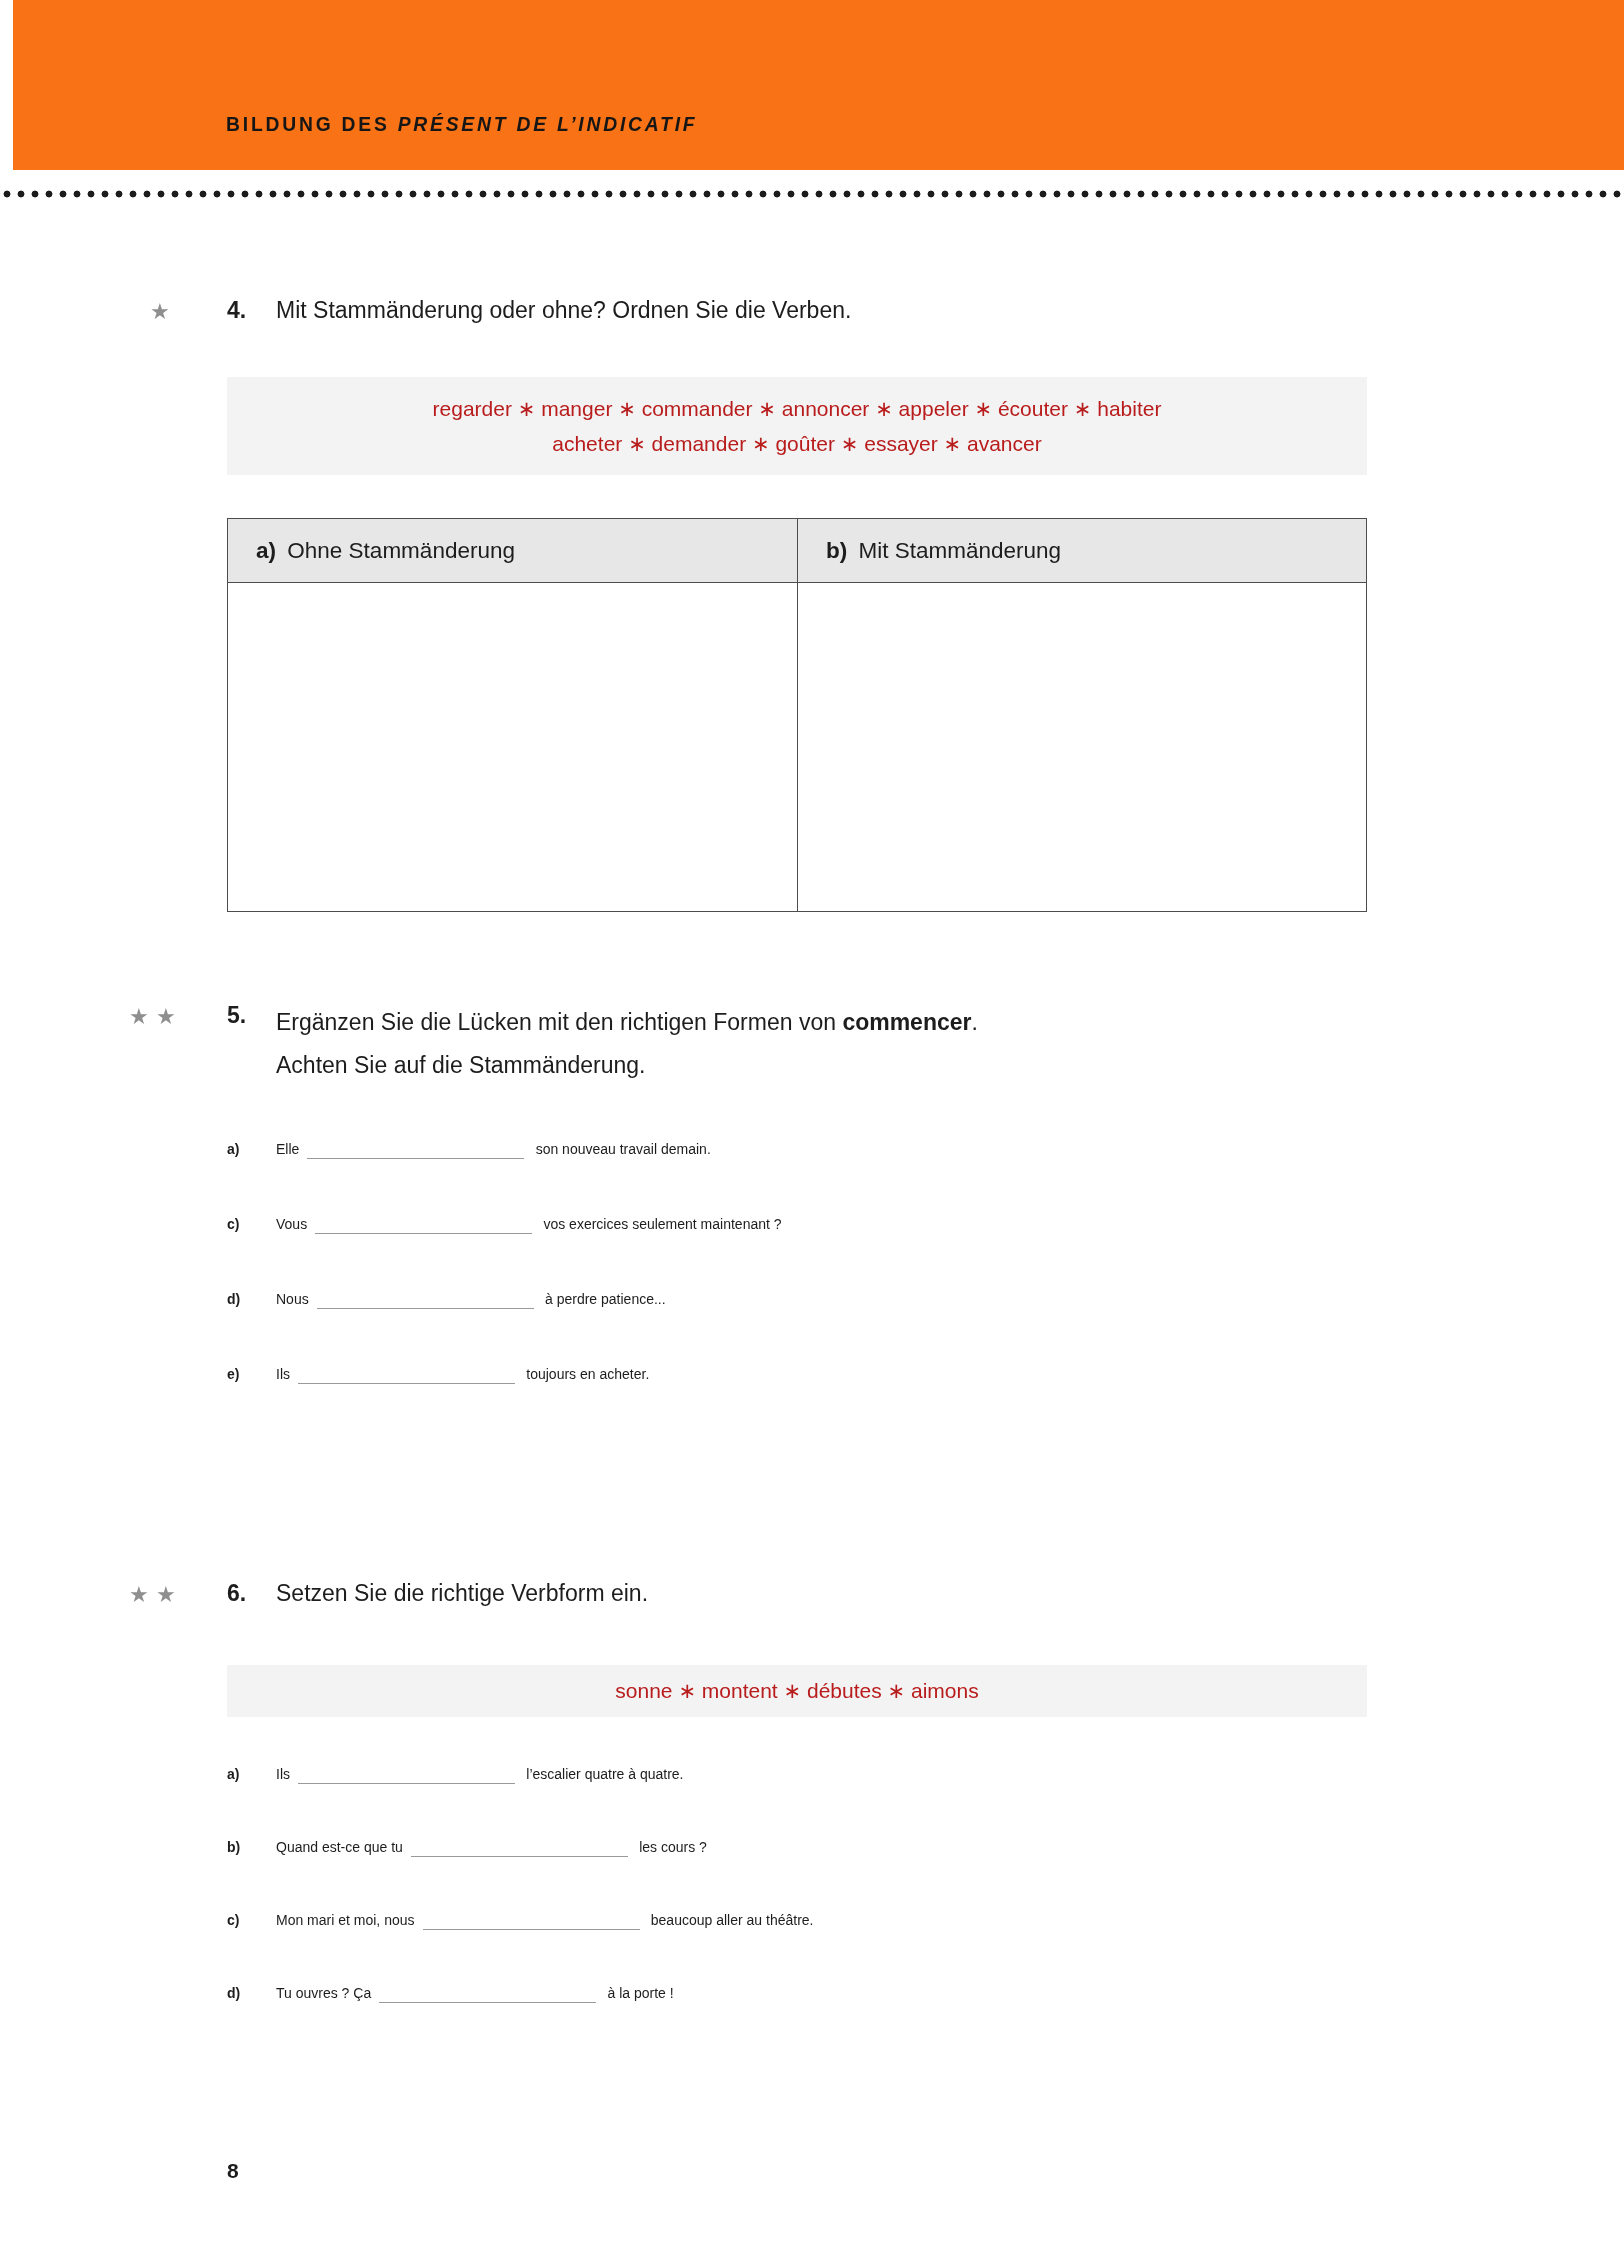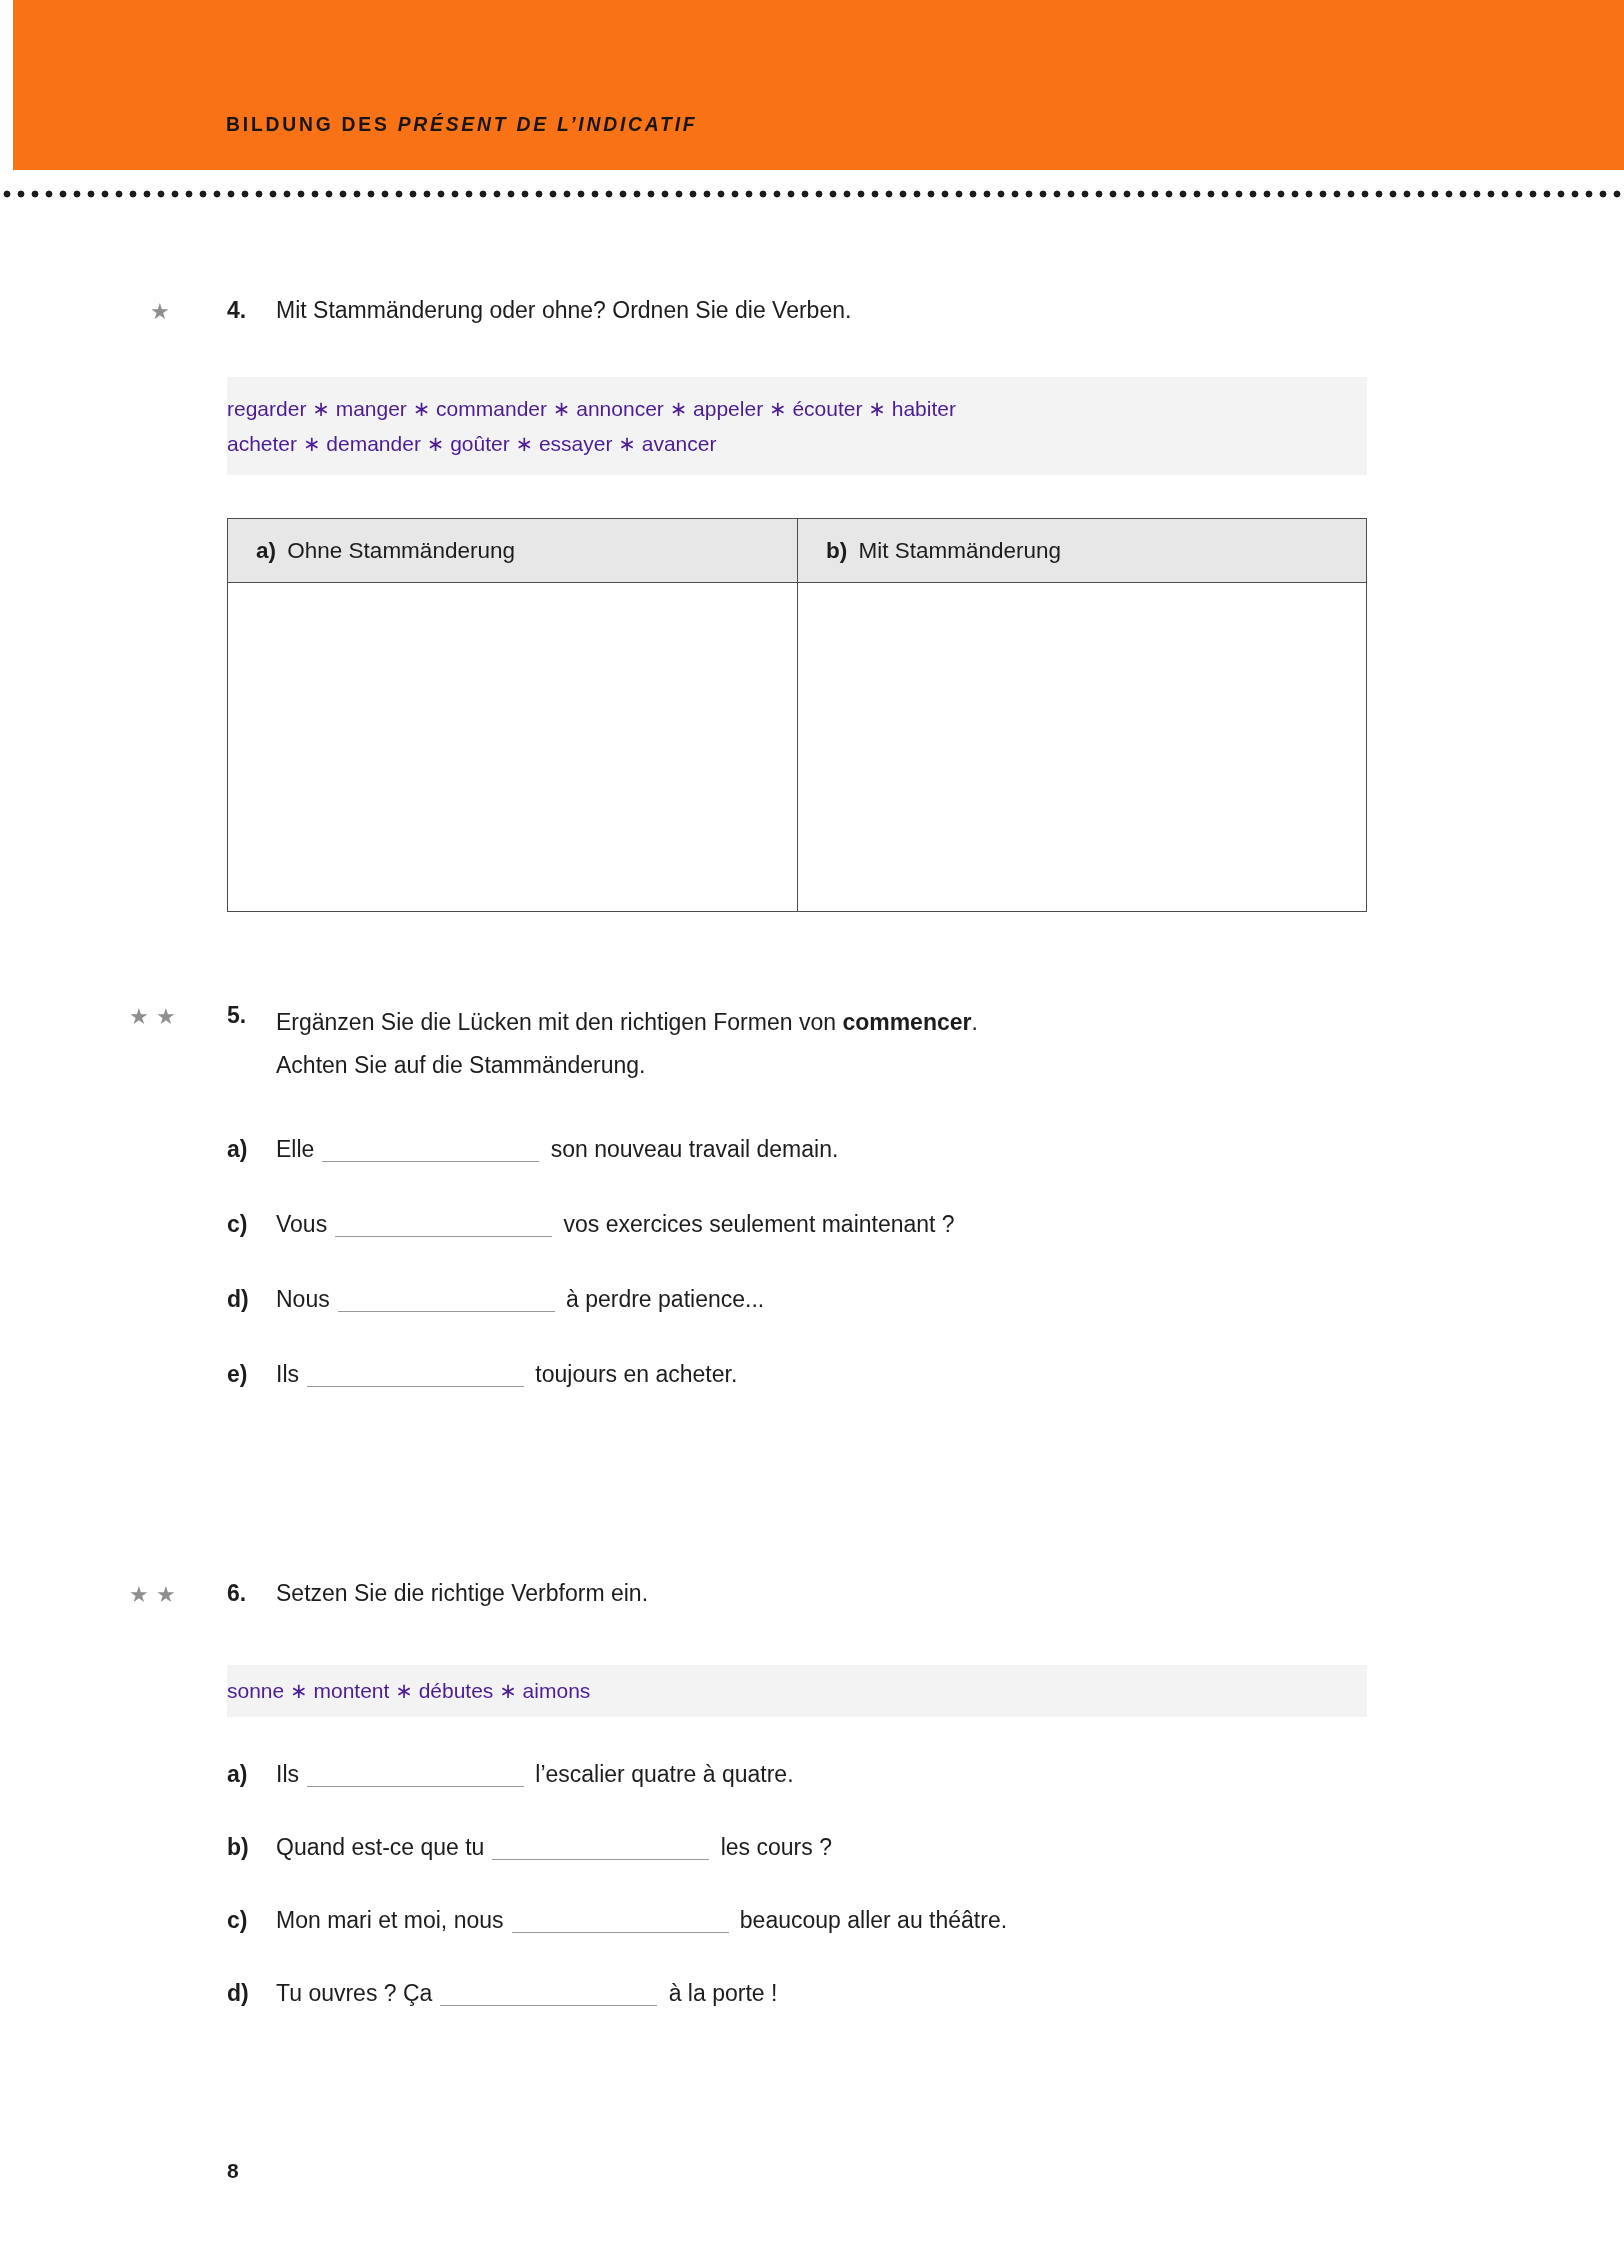--- a/index.html
+++ b/index.html
@@ -47,22 +47,22 @@
   }
   .ex-num { font-weight:bold; width:49px; flex:0 0 49px; }
   .ex-title { flex:1; }
   .ex-title .tline { line-height:43px; }
   .ex-title b { font-weight:bold; }
 
   
   .wordbox {
     position:absolute; left:227px; width:1140px;
     background:#f3f3f3;
-    text-align:left;
-    color:#4c1d95; font-size:21px;
+    text-align:center;
+    color:#b91c1c; font-size:21px;
   }
   #wordbox4 { top:377px; height:98px; padding-top:13.7px; }
   #wordbox4 .wline { line-height:35px; }
   #wordbox6 { top:1665px; height:52px; line-height:52px; }
 
   
   .verb-table {
     position:absolute; left:227px; top:518px; width:1140px;
     border:1.6px solid #4d4d4d;
   }
@@ -75,21 +75,21 @@
   }
   .vt-cell { width:50%; padding-left:28px; }
   .vt-cell + .vt-cell { border-left:1.6px solid #4d4d4d; }
   .vt-cell b { font-weight:bold; margin-right:11.3px; }
   .vt-body .vt-cell { height:328px; background:#ffffff; }
 
   
   .items { position:absolute; left:227px; right:32px; }
   #items5 { top:1135px; }
   #items6 { top:1760px; }
-  .item { font-size:23px; line-height:29px; white-space:nowrap; }
+  .item { font-size:14px; line-height:29px; white-space:nowrap; }
   #items5 .item { margin-bottom:46px; }
   #items6 .item { margin-bottom:44px; }
   .item-label { display:inline-block; width:49px; font-weight:bold; }
   .blank {
     display:inline-block; width:217px; height:4.8px;
     border-bottom:1.6px solid #9a9a9a;
     vertical-align:-4.8px;
     margin:0 11.3px 0 8px;
   }
 

